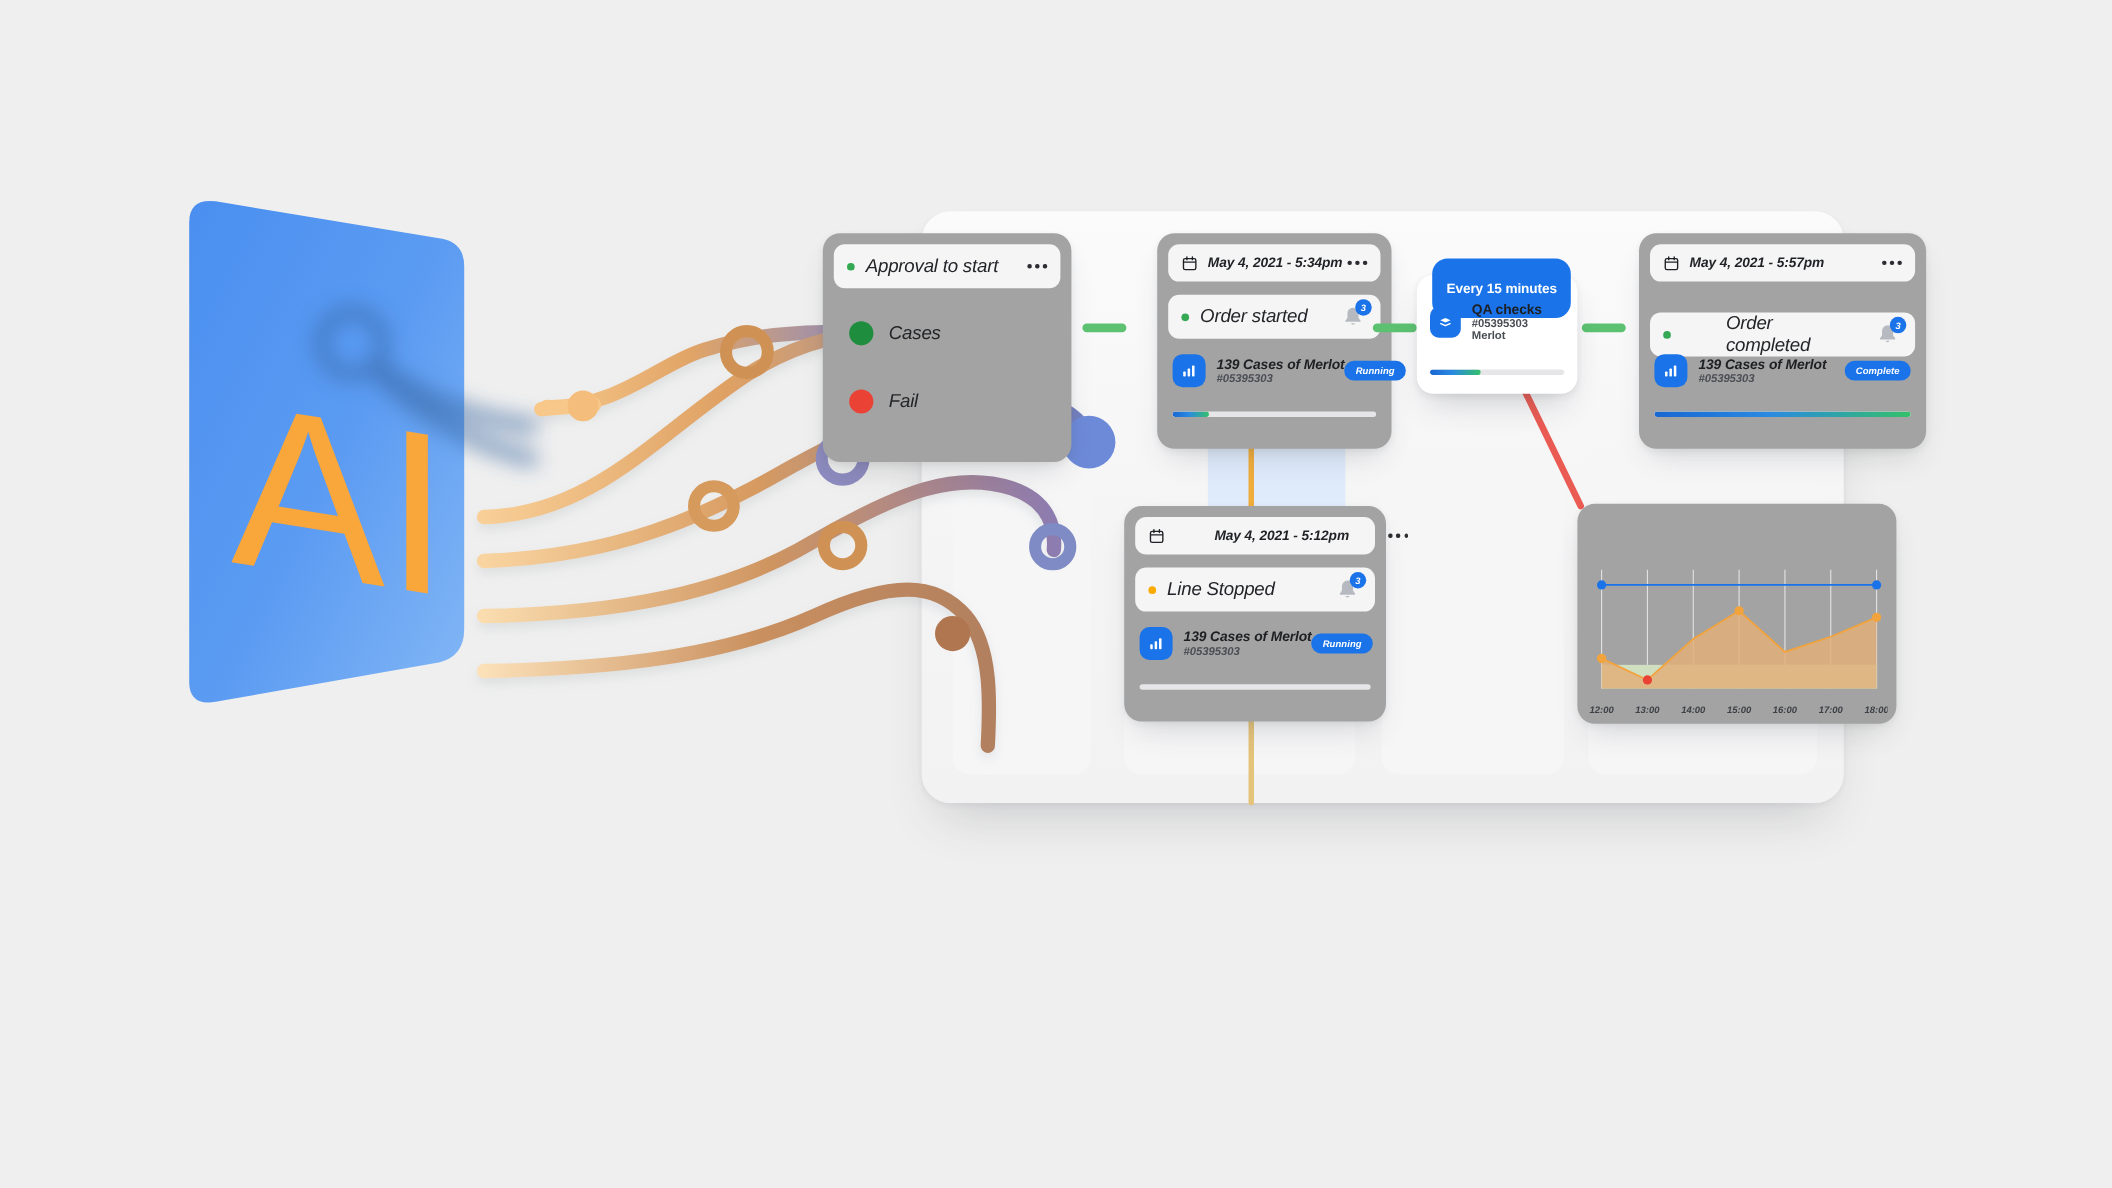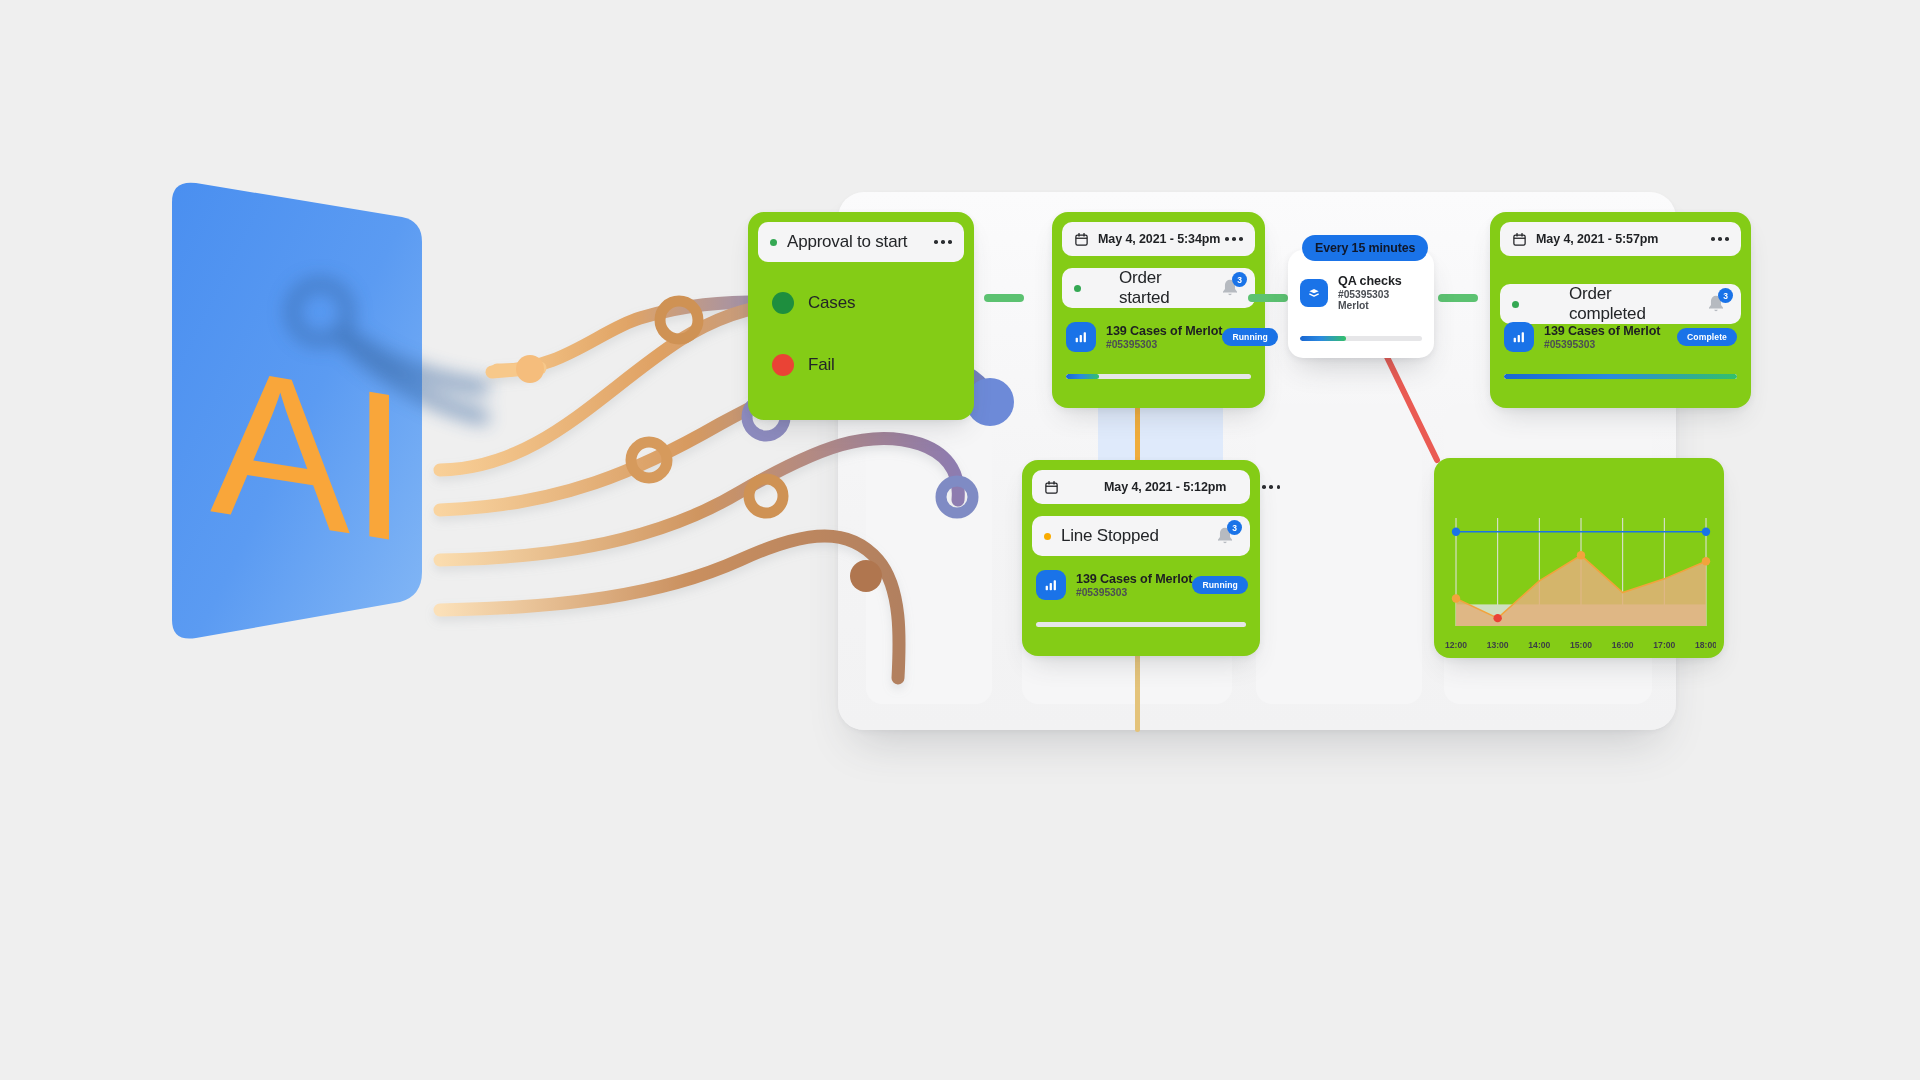--- a/index.html
+++ b/index.html
@@ -35,24 +35,25 @@
     position:absolute; border-radius:16px; background:#f6f6f7; z-index:3;
   }
   .ph.blue { background:#dfeafb; }
 
   
   #flow-lines { position:absolute; left:0; top:0; width:1920px; height:1080px; z-index:6; overflow:visible; }
 
   
   .card {
     position:absolute;
-    background:#84cc16;
+    background:#a3a3a3;
     border-radius:16px;
     box-shadow:0 14px 28px -10px rgba(60,64,72,.20), 0 2px 6px rgba(60,64,72,.07);
     z-index:10;
+    font-style:italic;
   }
   .row-chip {
     background:#f5f5f6;
     border-radius:10px;
     display:flex; align-items:center;
     padding:0 12px;
     height:34px;
   }
   .date-text {
     font-size:12.5px; font-weight:700; color:#1f2124; letter-spacing:-0.1px;
@@ -99,22 +100,22 @@
 
   
   #qa-card {
     position:absolute; left:1288px; top:250px; width:146px; height:108px;
     background:#fff; border-radius:15px;
     box-shadow:0 16px 30px -10px rgba(60,64,72,.24), 0 2px 6px rgba(60,64,72,.08);
     z-index:14;
   }
   .pill-badge {
     position:absolute; left:14px; top:-15px;
-    background:#1a73e8; color:#0f172a; font-size:12.4px; font-weight:700;
-    letter-spacing:-0.1px; padding:6px 13px; border-radius:14px; white-space:nowrap;
+    background:#1a73e8; color:#ffffff; font-size:12.4px; font-weight:700;
+    letter-spacing:-0.1px; padding:20px 13px; border-radius:14px; white-space:nowrap;
   }
 
   
   .pf-row { display:flex; align-items:center; }
   .pf-dot { width:22px; height:22px; border-radius:50%; flex:none; margin-right:14px; }
   .pf-label { font-size:17px; color:#232528; letter-spacing:-0.2px; }
 
   
   #nonconf-card { position:absolute; left:1434px; top:458px; width:290px; height:200px; }
   #nonconf-head {
@@ -264,21 +265,21 @@
         <line x1="8" y1="2.5" x2="8" y2="6.5" stroke="#1f2124" stroke-width="2" stroke-linecap="round"></line>
         <line x1="16" y1="2.5" x2="16" y2="6.5" stroke="#1f2124" stroke-width="2" stroke-linecap="round"></line>
       </svg>
       <span class="date-text">May 4, 2021 - 5:34pm</span>
       <span class="dots">
           <i></i>
           <i></i>
           <i></i>
         </span>
     </div>
-    <div class="status-chip" style="position:absolute;left:10px;top:56px;right:10px;gap:28px;">
+    <div class="status-chip" style="position:absolute;left:10px;top:56px;right:10px;">
       <span class="sdot" id="os-dot" style="background: rgb(52, 168, 83);"></span>
       <span class="status-text">Order started</span>
       <span class="bell-wrap">
         <svg viewBox="0 0 24 24" width="22" height="22" style="position:absolute;left:0;top:0;">
           <path d="M12 3a5.5 5.5 0 0 0-5.5 5.5V13l-1.6 2.4A.8.8 0 0 0 5.6 17h12.8a.8.8 0 0 0 .7-1.6L17.5 13V8.5A5.5 5.5 0 0 0 12 3z" fill="#b6bac0"></path>
           <path d="M10 18.4a2.1 2.1 0 0 0 4 0z" fill="#b6bac0"></path>
         </svg>
         <span class="bell-badge">3</span>
       </span>
     </div>

